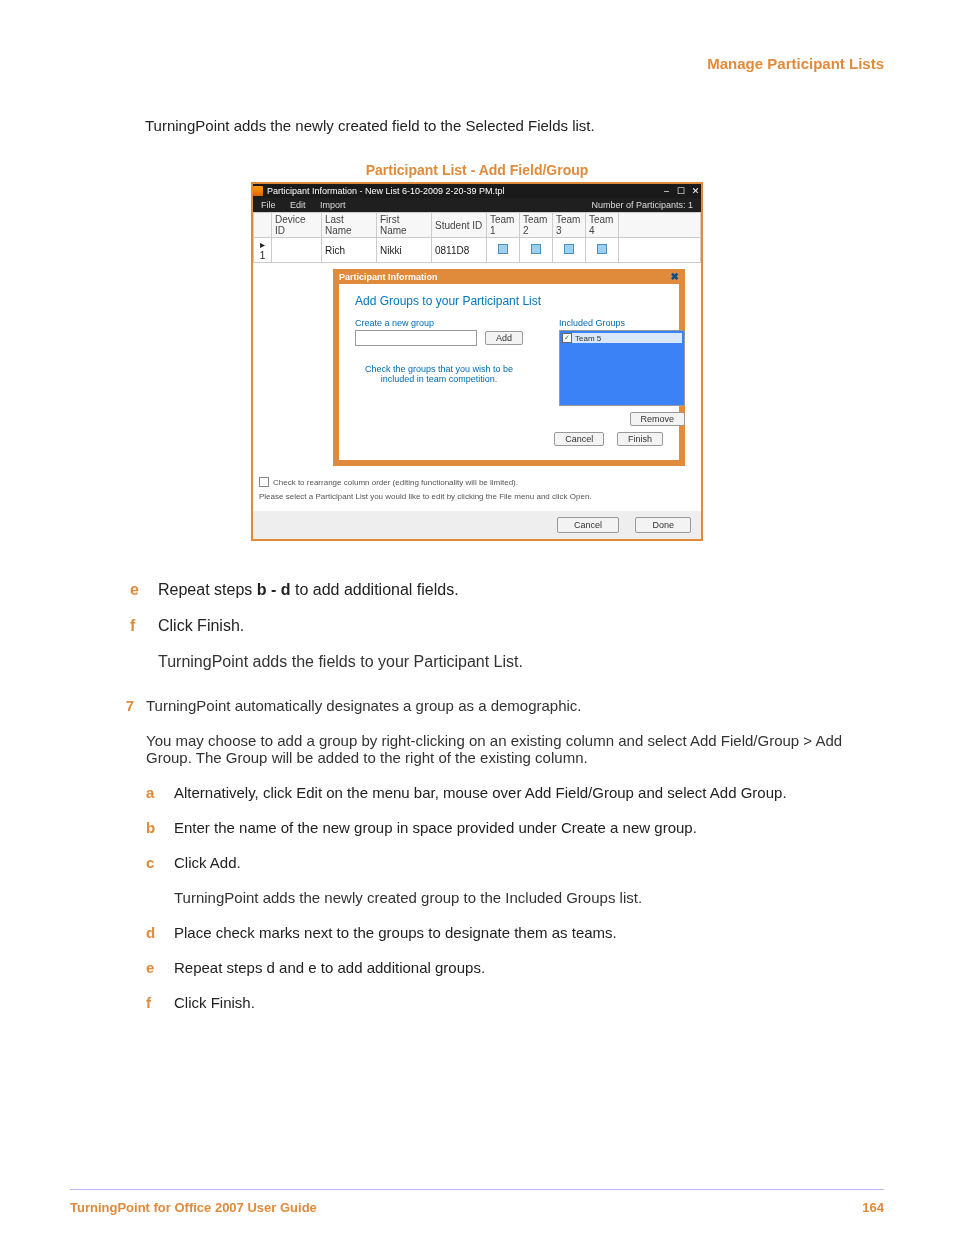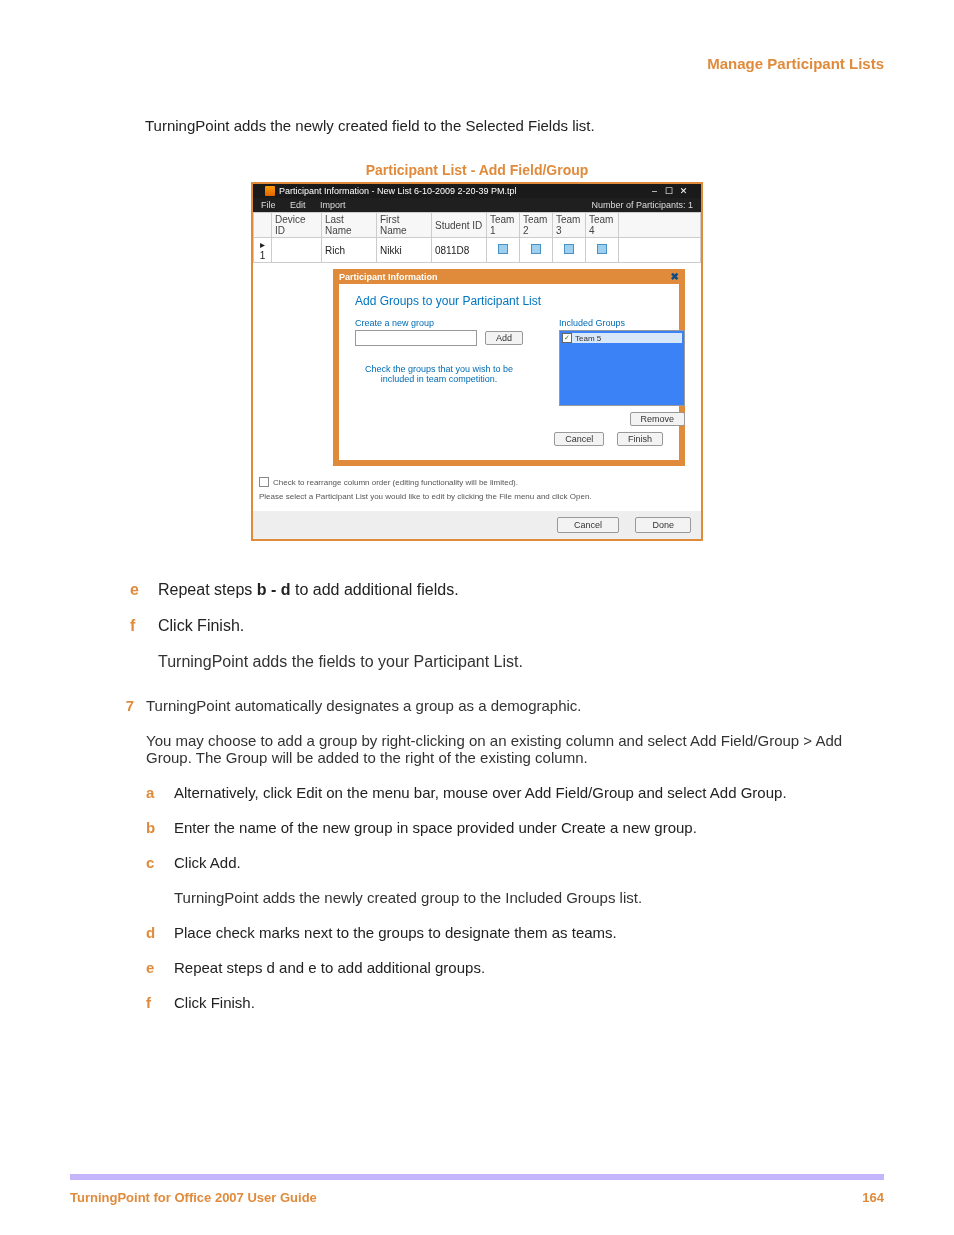--- a/index.html
+++ b/index.html
@@ -46,21 +46,21 @@
     font-family: "Segoe UI", Tahoma, sans-serif;
     font-size: 9px;
     color: #222;
   }
   .ss-titlebar {
     background: #1a1a1a;
     color: #fff;
     display: flex;
     align-items: center;
     justify-content: space-between;
-    padding: 2px 12px;
+    padding: 2px 0;
     font-size: 9px;
   }
   .ss-titlebar-left { display:flex; align-items:center; gap:4px; }
   .ss-app-icon {
     width: 10px; height:10px; background: linear-gradient(#f90,#d60); border-radius:1px;
     display:inline-block;
   }
   .ss-title-controls span {
     display:inline-block; width:11px; height:10px; text-align:center; color:#fff; font-size:9px;
     margin-left:1px;
@@ -128,22 +128,22 @@
   .sub-list { list-style:none; margin:0 0 0 0; padding:0; }
   .sub-list > li { display:flex; margin-bottom:18px; }
   .sub-list .sub-letter {
     width:18px; flex:0 0 18px; color:#e08b3c; font-weight:700;
     padding-right:10px;
   }
   .sub-content { flex:1; color:#222; }
   .plain-para { margin:0 0 18px 0; }
   .page-footer {
     position:absolute;
-    bottom:30px; left:70px; right:70px;
-    border-top:6px solid #c4b5fd;
+    bottom:20px; left:70px; right:70px;
+    border-top:1px solid #c4b5fd;
     padding-top:10px;
     display:flex; justify-content:space-between;
     font-size:13px; font-weight:700;margin-top:32px;
   }
   .page-footer .left { color:#e08b3c; }
   .page-footer .right { color:#e08b3c; }
 </style>
 </head>
 <body>
 

